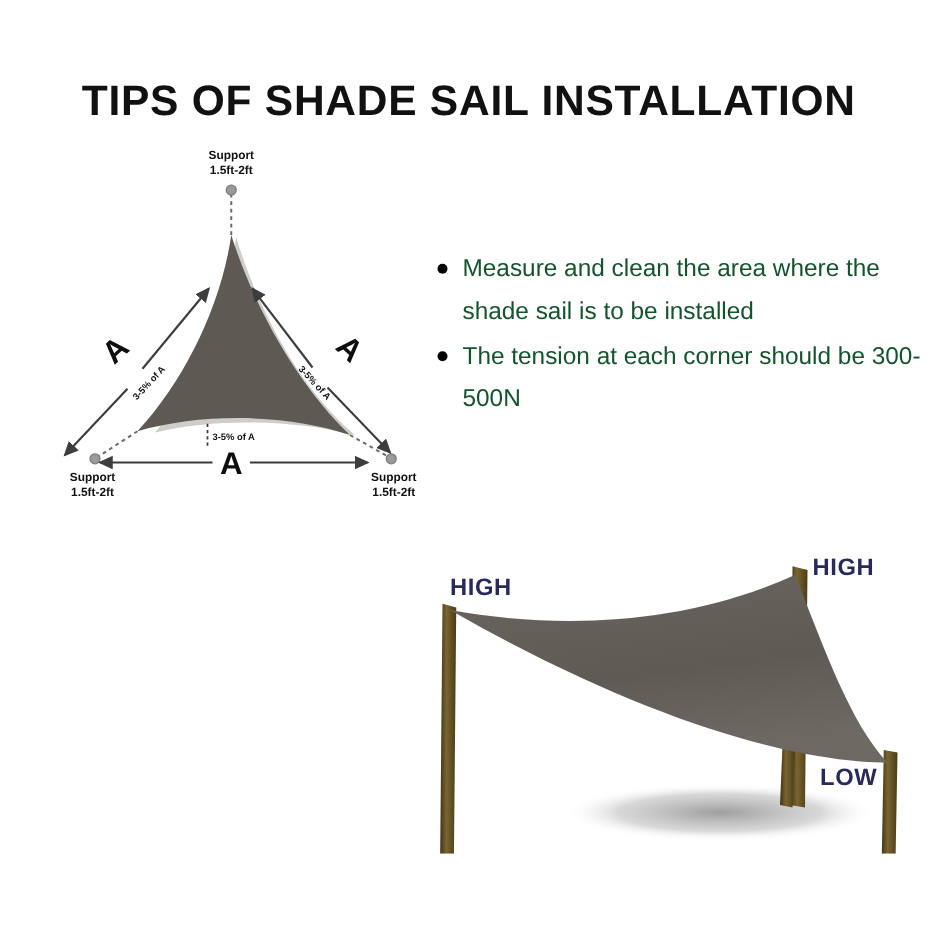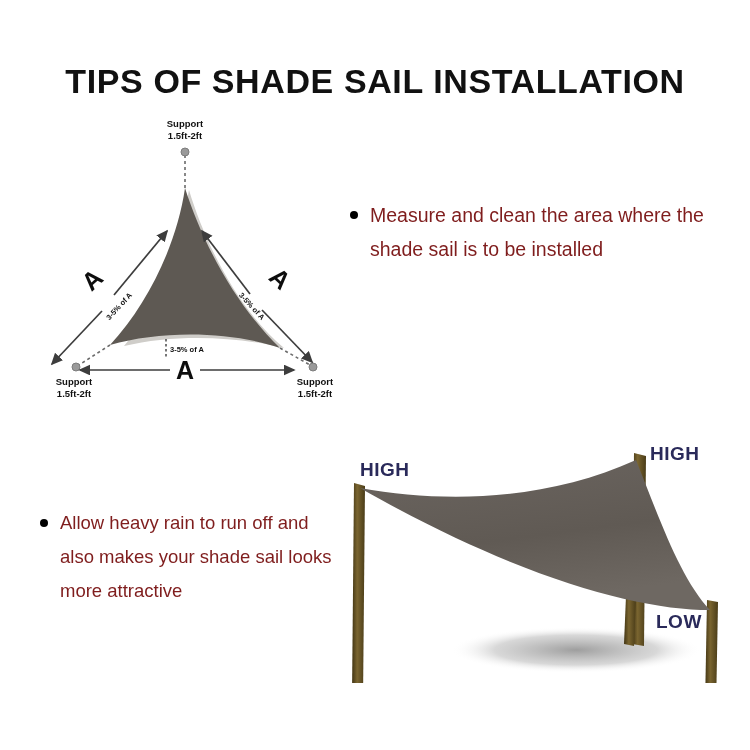--- a/index.html
+++ b/index.html
@@ -42,21 +42,21 @@
   
   .bullet-list {
     position: absolute;
     list-style: none;
     margin: 0;
     padding: 0;
   }
   .bullet-list li {
     position: relative;
     padding-left: 20px;
-    color: #7f1d1d;
+    color: #14532d;
     font-family: "Liberation Sans", sans-serif;
   }
   .bullet-list li::before {
     content: "";
     position: absolute;
     left: 0;
     width: 8px;
     height: 8px;
     border-radius: 50%;
     background: #000000;
@@ -161,24 +161,24 @@
 
     <text class="svg-support" x="52" y="273" text-anchor="middle">Support</text>
     <text class="svg-support" x="52" y="285" text-anchor="middle">1.5ft-2ft</text>
 
     <text class="svg-support" x="293" y="273" text-anchor="middle">Support</text>
     <text class="svg-support" x="293" y="285" text-anchor="middle">1.5ft-2ft</text>
   </svg>
 
   <ul id="tips-list-top" class="bullet-list">
     <li>Measure and clean the area where the shade sail is to be installed</li>
+    <li>The tension at each corner should be 300-500N</li>
   </ul>
 
   <ul id="tips-list-bottom" class="bullet-list">
-    <li>Allow heavy rain to run off and also makes your shade sail looks more attractive</li>
   </ul>
 
   <svg id="sail-panel" class="panel" viewBox="0 0 404 300">
 
     <defs>
       <linearGradient id="postGrad" x1="0" y1="0" x2="1" y2="0">
         <stop offset="0%" stop-color="#413413"></stop>
         <stop offset="40%" stop-color="#7a6530"></stop>
         <stop offset="100%" stop-color="#4a3c18"></stop>
       </linearGradient>

